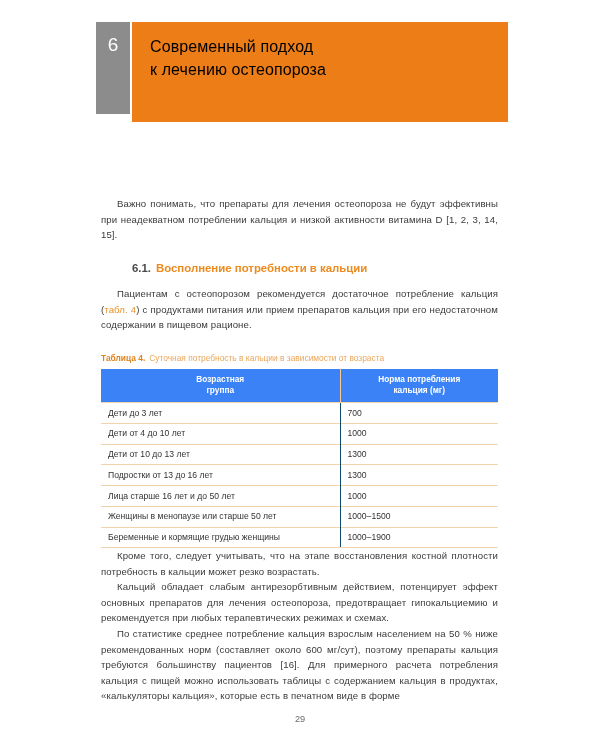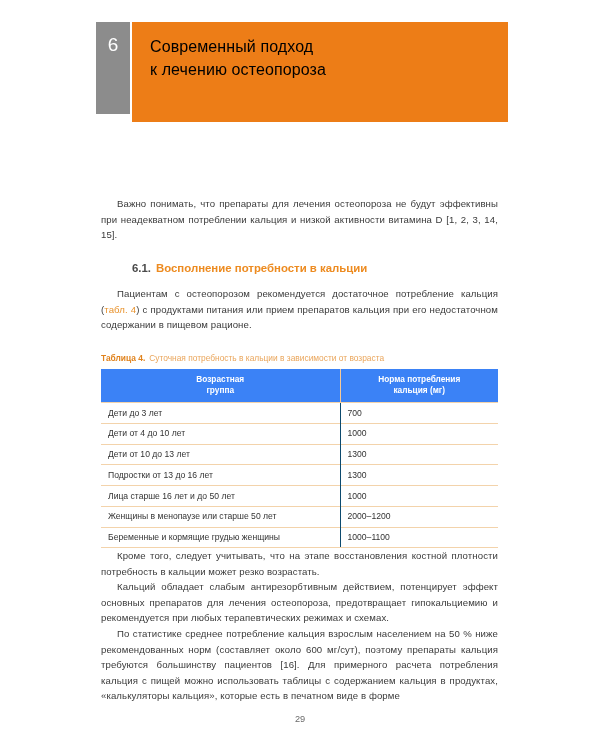--- a/index.html
+++ b/index.html
@@ -229,25 +229,25 @@
       <tr>
         <td>Подростки от 13 до 16 лет</td>
         <td>1300</td>
       </tr>
       <tr>
         <td>Лица старше 16 лет и до 50 лет</td>
         <td>1000</td>
       </tr>
       <tr>
         <td>Женщины в менопаузе или старше 50 лет</td>
-        <td>2000–1200</td>
+        <td>1000–1500</td>
       </tr>
       <tr>
         <td>Беременные и кормящие грудью женщины</td>
-        <td>1000–1100</td>
+        <td>1000–1900</td>
       </tr>
     </tbody>
   </table>
 
   <p class="para after-table">Кроме того, следует учитывать, что на этапе восстановления костной плотности потребность в кальции может резко возрастать.</p>
   <p class="para">Кальций обладает слабым антирезорбтивным действием, потенцирует эффект основных препаратов для лечения остеопороза, предотвращает гипокальциемию и рекомендуется при любых терапевтических режимах и схемах.</p>
   <p class="para">По статистике среднее потребление кальция взрослым населением на 50 % ниже рекомендованных норм (составляет около 600 мг/сут), поэтому препараты кальция требуются большинству пациентов [16]. Для примерного расчета потребления кальция с пищей можно использовать таблицы с содержанием кальция в продуктах, «калькуляторы кальция», которые есть в печатном виде в форме</p>
 
 </div>
 

